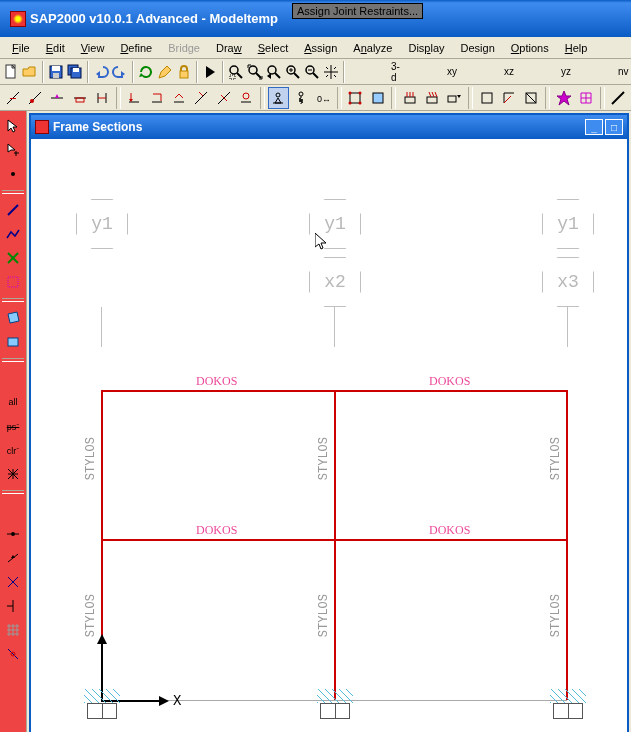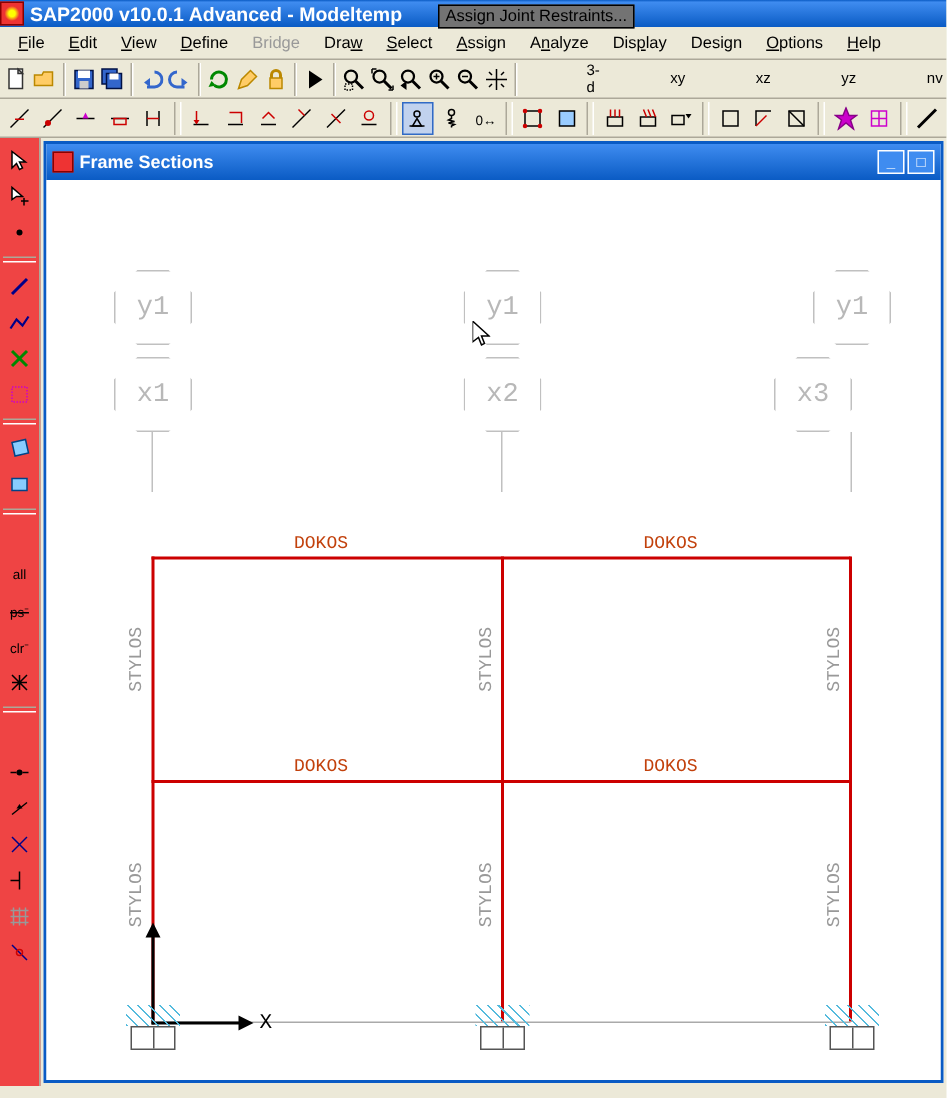--- a/index.html
+++ b/index.html
@@ -1,21 +1,21 @@
 <!DOCTYPE html>
 <html><head>
 <meta charset="utf-8">
 <style>
 * { margin: 0; padding: 0; box-sizing: border-box; font-family: Tahoma, sans-serif; }
 body { width: 631px; height: 732px; background: #ece9d8; overflow: hidden; }
 
 .title-bar {
-  height: 18px;
+  height: 37px;
   background: linear-gradient(to bottom, #0a5bc4 0%, #3f8cf0 8%, #0a5bc4 100%);
-  display: flex; align-items: center; padding: 0 0;
+  display: flex; align-items: center; padding: 0 10px;
   color: white; font-size: 13px; font-weight: bold;
 }
 .title-bar .app-icon { width: 16px; height: 16px; background:#e33; margin-right:4px; border:1px solid #800; display:inline-block; position:relative;}
 .title-bar .app-icon::after { content:""; position:absolute; inset:2px; background:radial-gradient(circle,#ff0 30%,#e33 70%);}
 .menu-bar {
   height: 22px; background: #ece9d8; display: flex; align-items: center;
   padding: 0 4px; font-size: 11px; border-bottom: 1px solid #aca899;
 }
 .menu-bar span { padding: 2px 8px; cursor: default; }
 .menu-bar span u { text-decoration: underline; }
@@ -47,21 +47,21 @@
 
 .oct { position:absolute; width:52px; height:50px; display:flex; align-items:center; justify-content:center;
   font-family:"Courier New",monospace; font-size:18px; color:#b8b8b8; border:1px solid #c0c0c0;
   clip-path: polygon(30% 0%, 70% 0%, 100% 30%, 100% 70%, 70% 100%, 30% 100%, 0% 70%, 0% 30%);
   background:#fff;
 }
 .stem { position:absolute; width:1px; height:40px; background:#c0c0c0;}
 
 
 .frame-line { position:absolute; background:#c00;}
-.label-h { position:absolute; font-family:Liberation Mono, monospace; font-size:12px; color:#c2410c;}
+.label-h { position:absolute; font-family:Liberation Serif, serif; font-size:12px; color:#ec4899;}
 .label-v { position:absolute; font-family:"Courier New",monospace; font-size:12px; color:#999; writing-mode:vertical-rl; transform:rotate(180deg);}
 
 
 .axis-y { position:absolute; width:2px; background:#000;}
 .axis-x { position:absolute; height:2px; background:#000;}
 .arrow-r { position:absolute; width:0; height:0; border-top:5px solid transparent; border-bottom:5px solid transparent; border-left:10px solid #000;}
 .arrow-u { position:absolute; width:0; height:0; border-left:5px solid transparent; border-right:5px solid transparent; border-bottom:10px solid #000;}
 
 
 .support { position:absolute; width:30px; height:16px; border:1px solid #555; background:#fff;}
@@ -506,29 +506,28 @@
       </div>
     </div>
 
     <div class="canvas">
 
       <svg class="cursor" viewBox="0 0 12 18">
           <polygon points="0,0 0,14 4,11 6,16 8,15 6,10 11,10" fill="#fff" stroke="#000"></polygon>
         </svg>
 
       <div class="oct" style="left:45px; top:60px">y1</div>
-      <div class="oct" style="left:45px; top:118px">x1</div>
       <div class="stem" style="left:70px; top:168px"></div>
 
       <div class="oct" style="left:278px; top:60px">y1</div>
       <div class="oct" style="left:278px; top:118px">x2</div>
       <div class="stem" style="left:303px; top:168px"></div>
 
       <div class="oct" style="left:511px; top:60px">y1</div>
-      <div class="oct" style="left:485px; top:118px">x3</div>
+      <div class="oct" style="left:511px; top:118px">x3</div>
       <div class="stem" style="left:536px; top:168px"></div>
 
       <div class="frame-line" style="left:70px; top:251px; width:466px; height:1.5px"></div>
       <div class="frame-line" style="left:70px; top:400px; width:466px; height:1.5px"></div>
 
       <div class="frame-line" style="left:70px; top:251px; width:1.5px; height:310px"></div>
       <div class="frame-line" style="left:303px; top:251px; width:1.5px; height:310px"></div>
       <div class="frame-line" style="left:535px; top:251px; width:1.5px; height:310px"></div>
 
       <div style="position:absolute;left:70px;top:561px;width:466px;height:1px;background:#aaa"></div>

